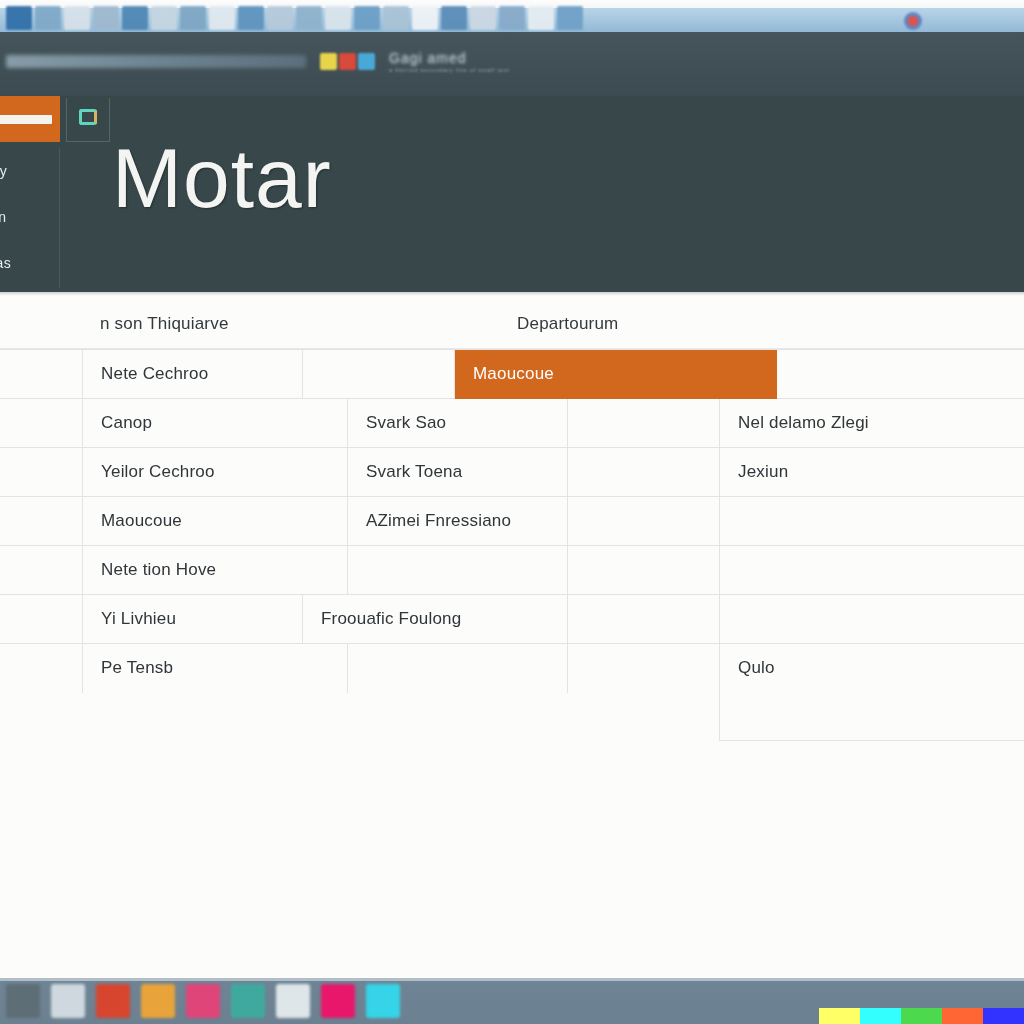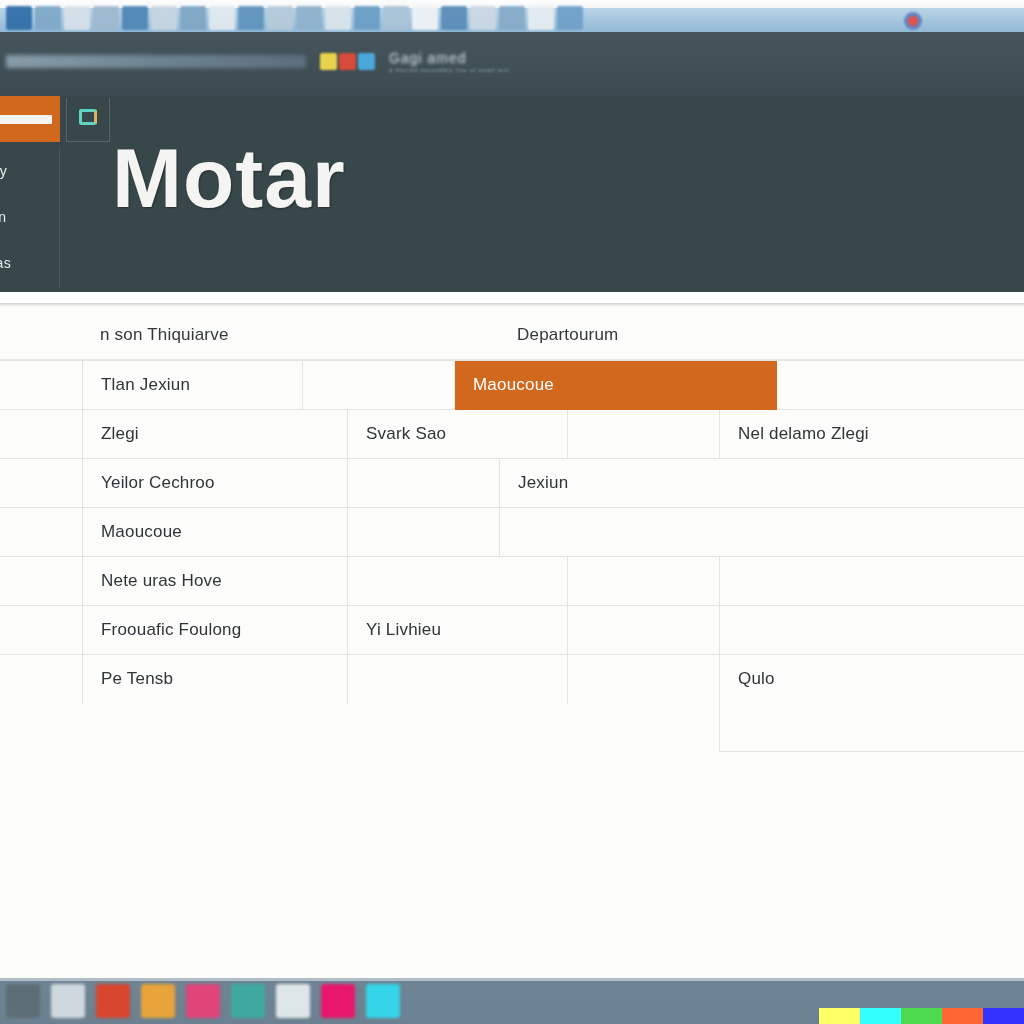--- a/index.html
+++ b/index.html
@@ -43,40 +43,40 @@
   #header-accent-button { position:absolute; left:-14px; top:0; width:74px; height:46px;
       background:#d2671e; }
   #header-accent-button .bar { position:absolute; left:12px; top:19px;
       width:54px; height:9px; background:#f3f3f0; border-radius:1px; }
   #header-logo-box { position:absolute; left:66px; top:2px; width:44px; height:44px;
       border:1px solid #55666b; border-top:none; }
   #header-logo-box .glyph { position:absolute; left:12px; top:11px; width:18px; height:16px;
       border:3px solid #5fd6c2; border-radius:3px; border-right-color:#d6b55f;
       filter:blur(.6px); }
   #brand-title { position:absolute; left:112px; top:40px;
-      font-size:84px; line-height:1; color:#f4f5f2; font-weight:700;
+      font-size:84px; line-height:1; color:#f4f5f2; font-weight:400;
       letter-spacing:1px; text-shadow:1px 1px 2px rgba(0,0,0,.35); }
 
   
   #sidebar { position:absolute; left:0; top:52px; width:60px; height:140px;
       border-right:1px solid #4a595e; }
   .sidebar-item { color:#e9eef0; font-size:14px; letter-spacing:.5px;
       padding:0 0 0 0; height:46px; display:flex; align-items:center;
       margin-left:-18px; filter:blur(.5px); white-space:nowrap; overflow:hidden; }
 
   
   #header-nav { position:absolute; left:-18px; top:252px; width:1042px; height:36px;
       display:flex; align-items:center; gap:0; }
   .nav-item { color:#e4eaec; font-size:15px; letter-spacing:.4px;
       padding:0 18px; filter:blur(.7px); white-space:nowrap; }
   .nav-sep { width:1px; height:26px; background:#7f9298; opacity:.8; }
   .nav-gap { width:22px; }
 
   
-  #main { position:absolute; left:0; top:303px; width:1024px; height:688px;
+  #main { position:absolute; left:0; top:292px; width:1024px; height:688px;
       background:#fcfcfb; }
   #main-top-edge { position:absolute; left:0; top:0; width:1024px; height:4px;
       background:linear-gradient(180deg,#cfcfcb,#ffffff); }
 
   
   #data-table { position:absolute; left:-18px; top:8px; width:1060px; }
   .trow { display:flex; height:49px; align-items:center; }
   .thead .tcell { color:#33393d; font-size:17px; letter-spacing:.2px; }
   .tcell { height:49px; display:flex; align-items:center; padding-left:18px;
       font-size:17px; color:#2f3539; letter-spacing:.2px; filter:blur(.55px);
@@ -200,61 +200,63 @@
       <div class="tcell c0"></div>
       <div class="tcell c1">n son Thiquiarve</div>
       <div class="tcell c3"></div>
       <div class="tcell c4">Departourum</div>
     </div>
 
     <div class="tbody">
 
       <div class="trow">
         <div class="tcell c0"></div>
-        <div class="tcell c2">Tlan Jexiun</div>
+        <div class="tcell c2">Nete Cechroo</div>
         <div class="tcell c3"></div>
         <div class="tcell c4" style="padding-left:0">
           <div class="cell-highlight">Maoucoue</div>
         </div>
       </div>
 
       <div class="trow">
         <div class="tcell c0"></div>
-        <div class="tcell c1">Zlegi</div>
+        <div class="tcell c1">Canop</div>
         <div class="tcell c2">Svark Sao</div>
         <div class="tcell c3"></div>
         <div class="tcell c4">Nel delamo Zlegi</div>
       </div>
 
       <div class="trow">
         <div class="tcell c0"></div>
         <div class="tcell c1">Yeilor Cechroo</div>
+        <div class="tcell c2">Svark Toena</div>
         <div class="tcell c3"></div>
         <div class="tcell c4">Jexiun</div>
       </div>
 
       <div class="trow">
         <div class="tcell c0"></div>
         <div class="tcell c1">Maoucoue</div>
-        <div class="tcell c3"></div>
-        <div class="tcell c4"></div>
-      </div>
-
-      <div class="trow">
-        <div class="tcell c0"></div>
-        <div class="tcell c1">Nete uras Hove</div>
+        <div class="tcell c2">AZimei Fnressiano</div>
+        <div class="tcell c3"></div>
+        <div class="tcell c4"></div>
+      </div>
+
+      <div class="trow">
+        <div class="tcell c0"></div>
+        <div class="tcell c1">Nete tion Hove</div>
         <div class="tcell c2"></div>
         <div class="tcell c3"></div>
         <div class="tcell c4"></div>
       </div>
 
       <div class="trow">
         <div class="tcell c0"></div>
+        <div class="tcell c2">Yi Livhieu</div>
         <div class="tcell c1">Froouafic Foulong</div>
-        <div class="tcell c2">Yi Livhieu</div>
         <div class="tcell c3"></div>
         <div class="tcell c4"></div>
       </div>
 
       <div class="trow">
         <div class="tcell c0"></div>
         <div class="tcell c1">Pe Tensb</div>
         <div class="tcell c2"></div>
         <div class="tcell c3"></div>
         <div class="tcell c4">Qulo</div>

